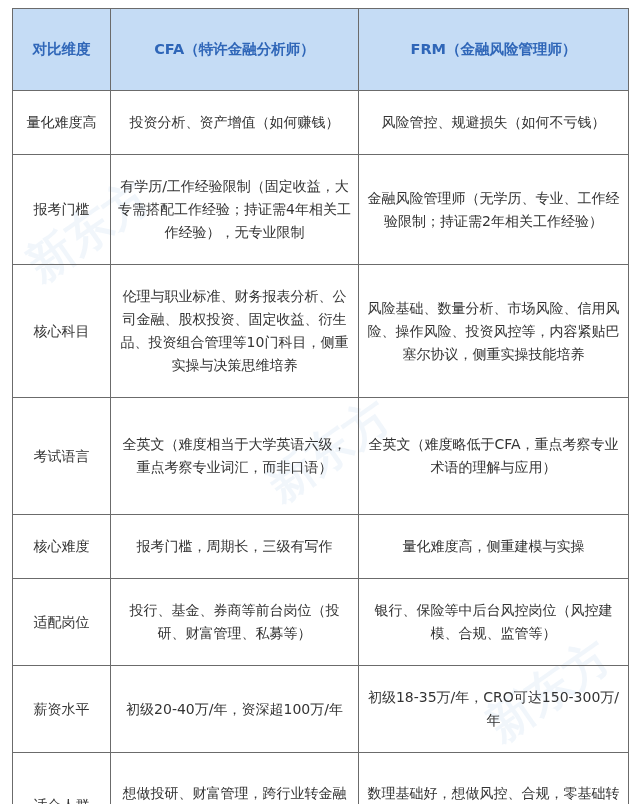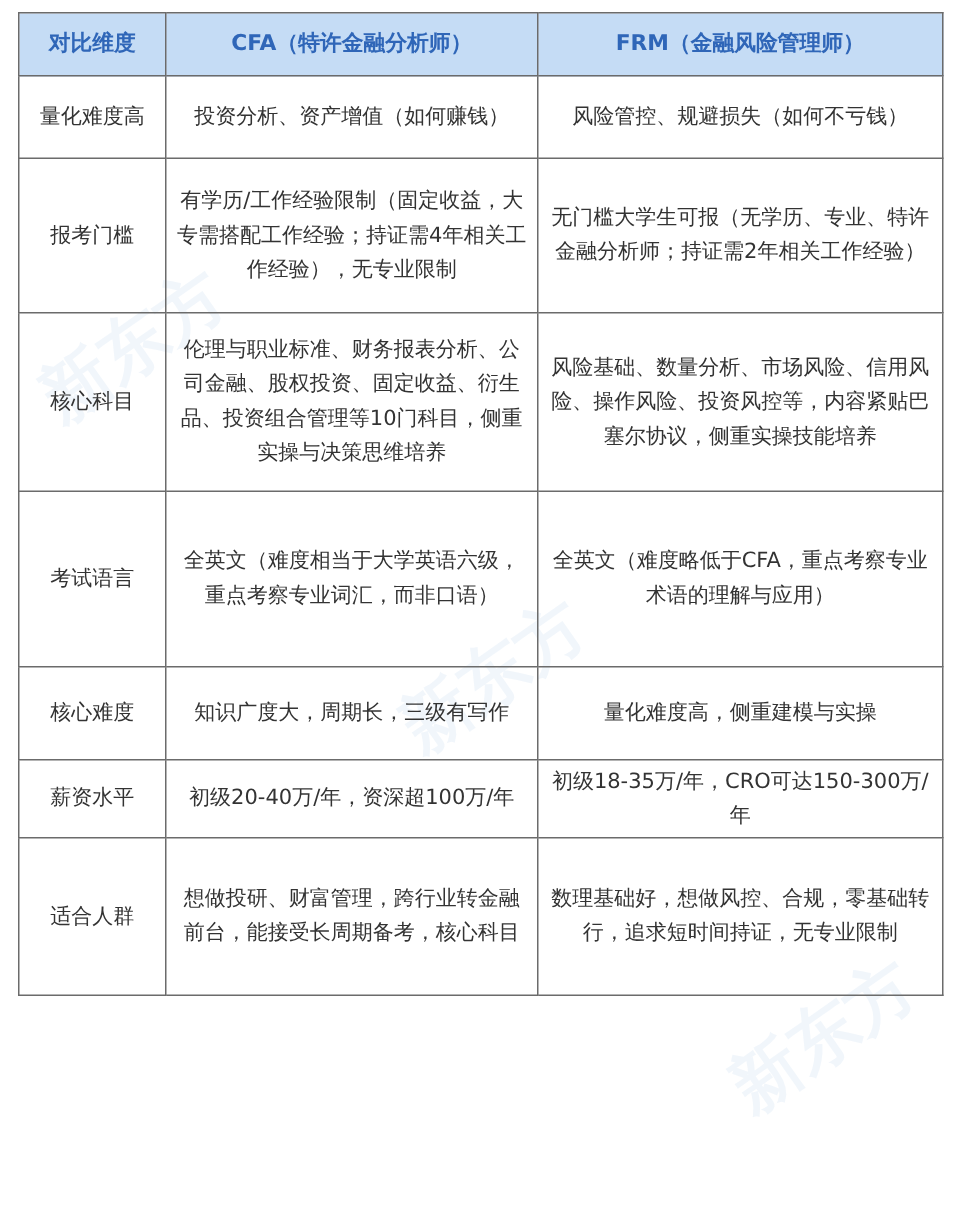--- a/index.html
+++ b/index.html
@@ -10,21 +10,21 @@
   .wm {
     position: absolute; color: rgba(120,170,220,0.10); font-size: 46px; font-weight: bold;
     transform: rotate(-35deg); pointer-events: none; white-space: nowrap;
   }
   table.cmp {
     position: absolute; left: 12px; top: 8px; width: 616px;
     border-collapse: collapse; table-layout: fixed;
   }
   table.cmp td, table.cmp th {
     border: 1px solid #6b6b6b; text-align: center; vertical-align: middle;
-    padding: 0 5px; font-size: 14px; line-height: 23px; color: #333333; font-weight: normal;
+    padding: 20px 5px; font-size: 14px; line-height: 23px; color: #333333; font-weight: normal;
   }
   table.cmp th {
     background: #c5dcf5; color: #2f66b8; font-size: 14.5px; font-weight: bold; height: 41px;
   }
   td.dim { color: #2f6fc0; font-size: 15px; }
   td.red { color: #d23a3a; }
   col.c1 { width: 98px; } col.c2 { width: 248px; } col.c3 { width: 270px; }
 </style>
 </head>
 <body>
@@ -48,36 +48,41 @@
   </thead>
   <tbody>
     <tr style="height:55px">
       <td class="dim">量化难度高</td>
       <td class="red">投资分析、资产增值（如何赚钱）</td>
       <td class="red">风险管控、规避损失（如何不亏钱）</td>
     </tr>
     <tr style="height:103px">
       <td class="dim">报考门槛</td>
       <td>有学历/工作经验限制（固定收益，大专需搭配工作经验；持证需4年相关工作经验），无专业限制</td>
-      <td>无门槛大学生可报（无学历、专业、特许金融分析师；持证需2年相关工作经验）</td>
+      <td>金融风险管理师（无学历、专业、工作经验限制；持证需2年相关工作经验）</td>
     </tr>
     <tr style="height:119px">
       <td class="dim">核心科目</td>
       <td>伦理与职业标准、财务报表分析、公司金融、股权投资、固定收益、衍生品、投资组合管理等10门科目，侧重实操与决策思维培养</td>
       <td>风险基础、数量分析、市场风险、信用风险、操作风险、投资风控等，内容紧贴巴塞尔协议，侧重实操技能培养</td>
     </tr>
     <tr style="height:117px">
       <td class="dim">考试语言</td>
       <td>全英文（难度相当于大学英语六级，重点考察专业词汇，而非口语）</td>
       <td>全英文（难度略低于CFA，重点考察专业术语的理解与应用）</td>
     </tr>
     <tr style="height:62px">
       <td class="dim">核心难度</td>
-      <td>知识广度大，周期长，三级有写作</td>
+      <td>报考门槛，周期长，三级有写作</td>
       <td>量化难度高，侧重建模与实操</td>
+    </tr>
+    <tr style="height:73px">
+      <td class="dim">适配岗位</td>
+      <td>投行、基金、券商等前台岗位（投研、财富管理、私募等）</td>
+      <td>银行、保险等中后台风控岗位（风控建模、合规、监管等）</td>
     </tr>
     <tr style="height:52px">
       <td class="dim">薪资水平</td>
       <td>初级20-40万/年，资深超100万/年</td>
       <td>初级18-35万/年，CRO可达150-300万/年</td>
     </tr>
     <tr style="height:105px">
       <td class="dim">适合人群</td>
       <td class="red">想做投研、财富管理，跨行业转金融前台，能接受长周期备考，核心科目</td>
       <td class="red">数理基础好，想做风控、合规，零基础转行，追求短时间持证，无专业限制</td>

